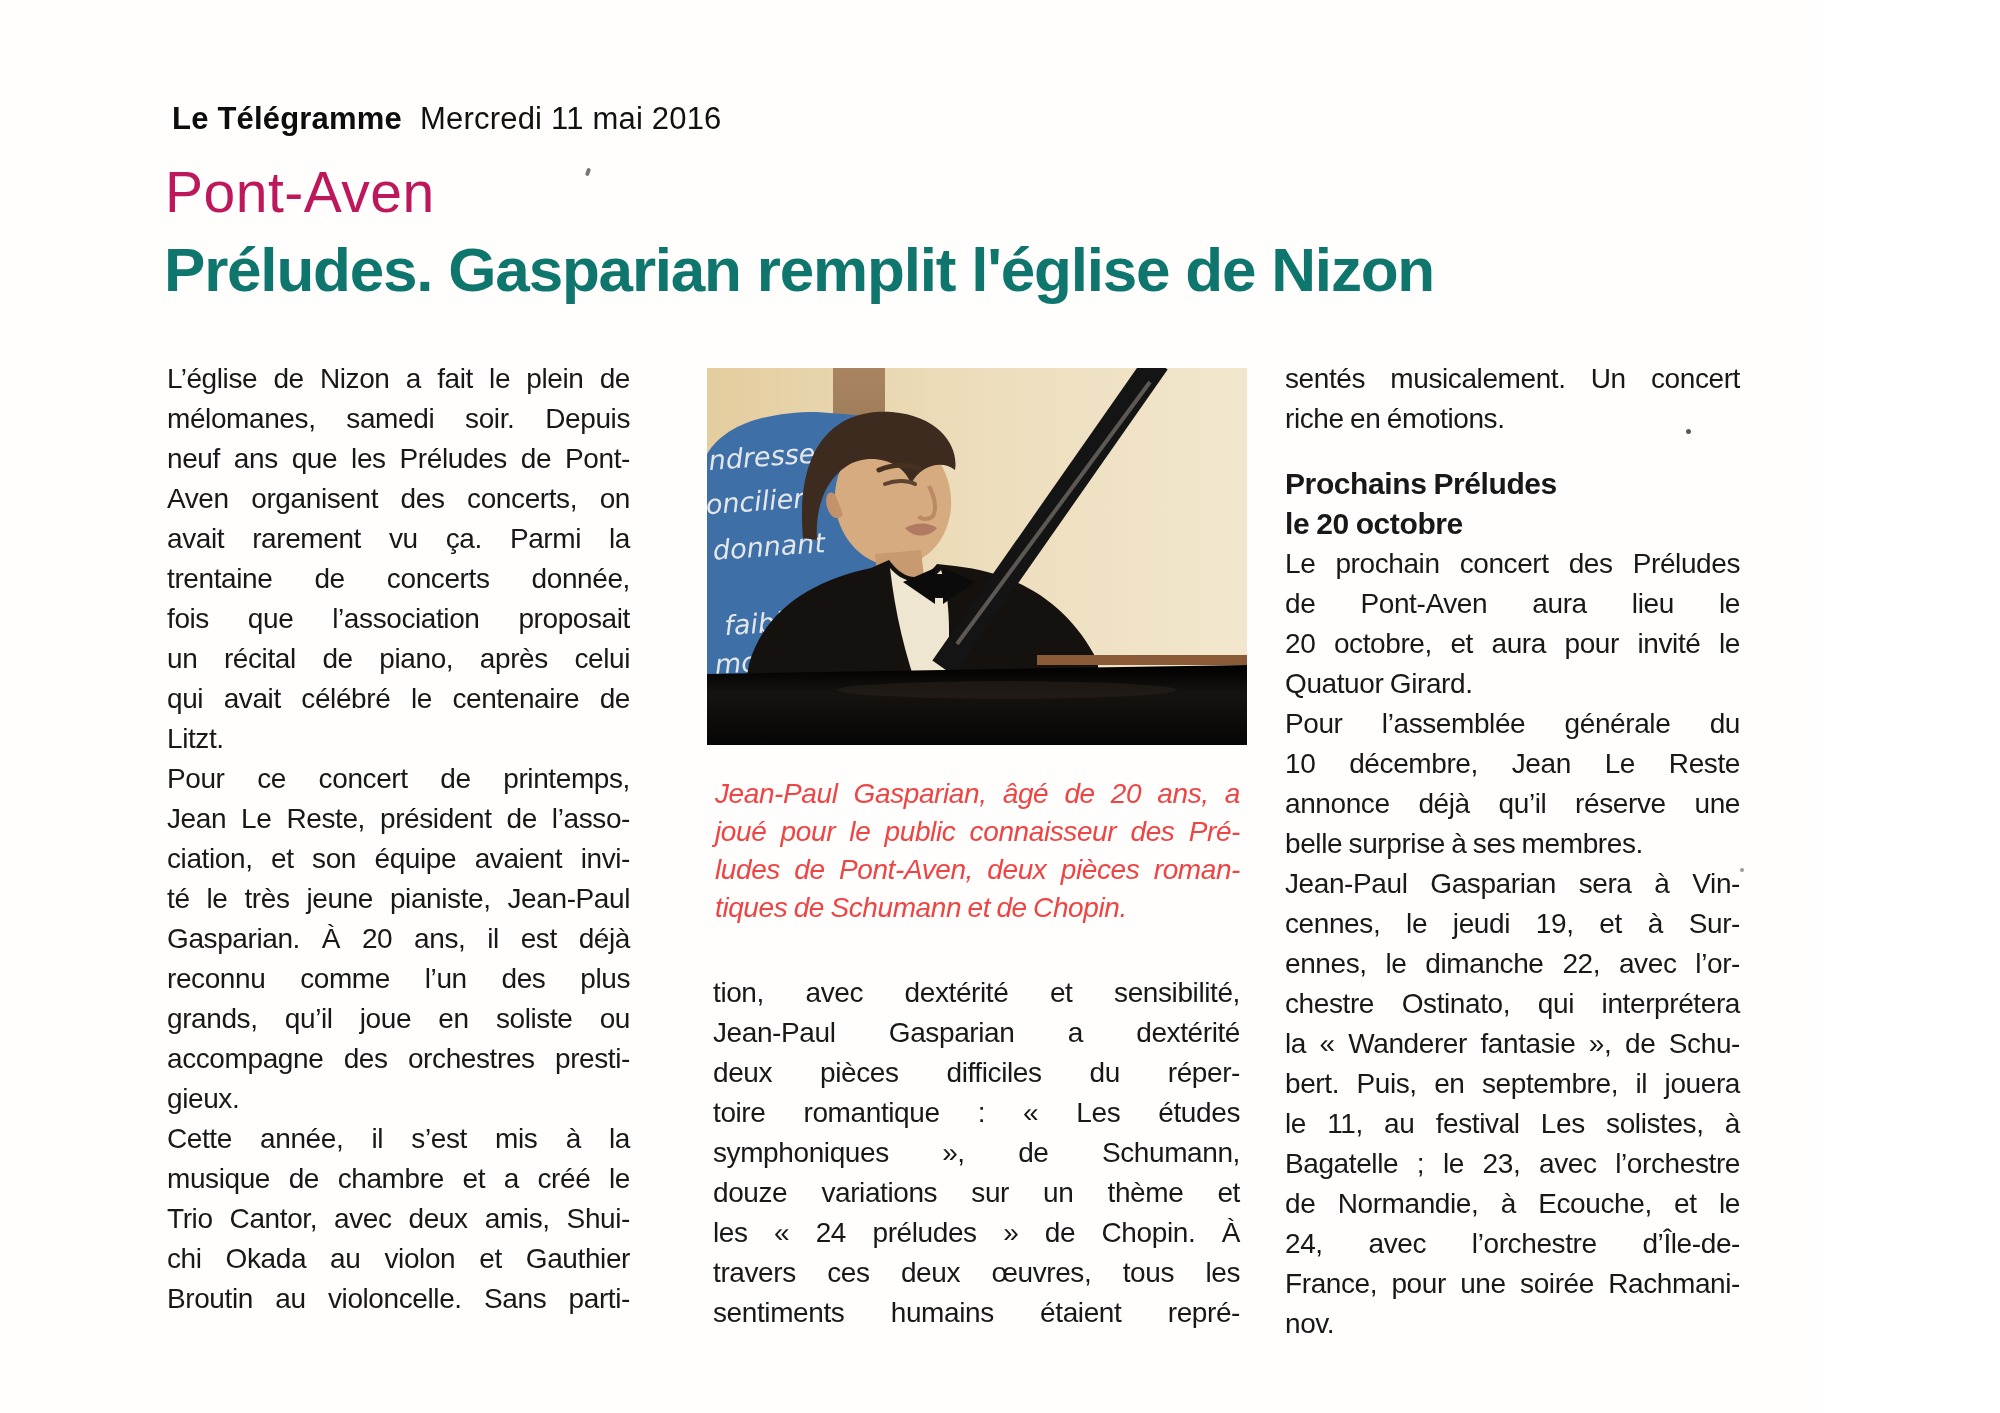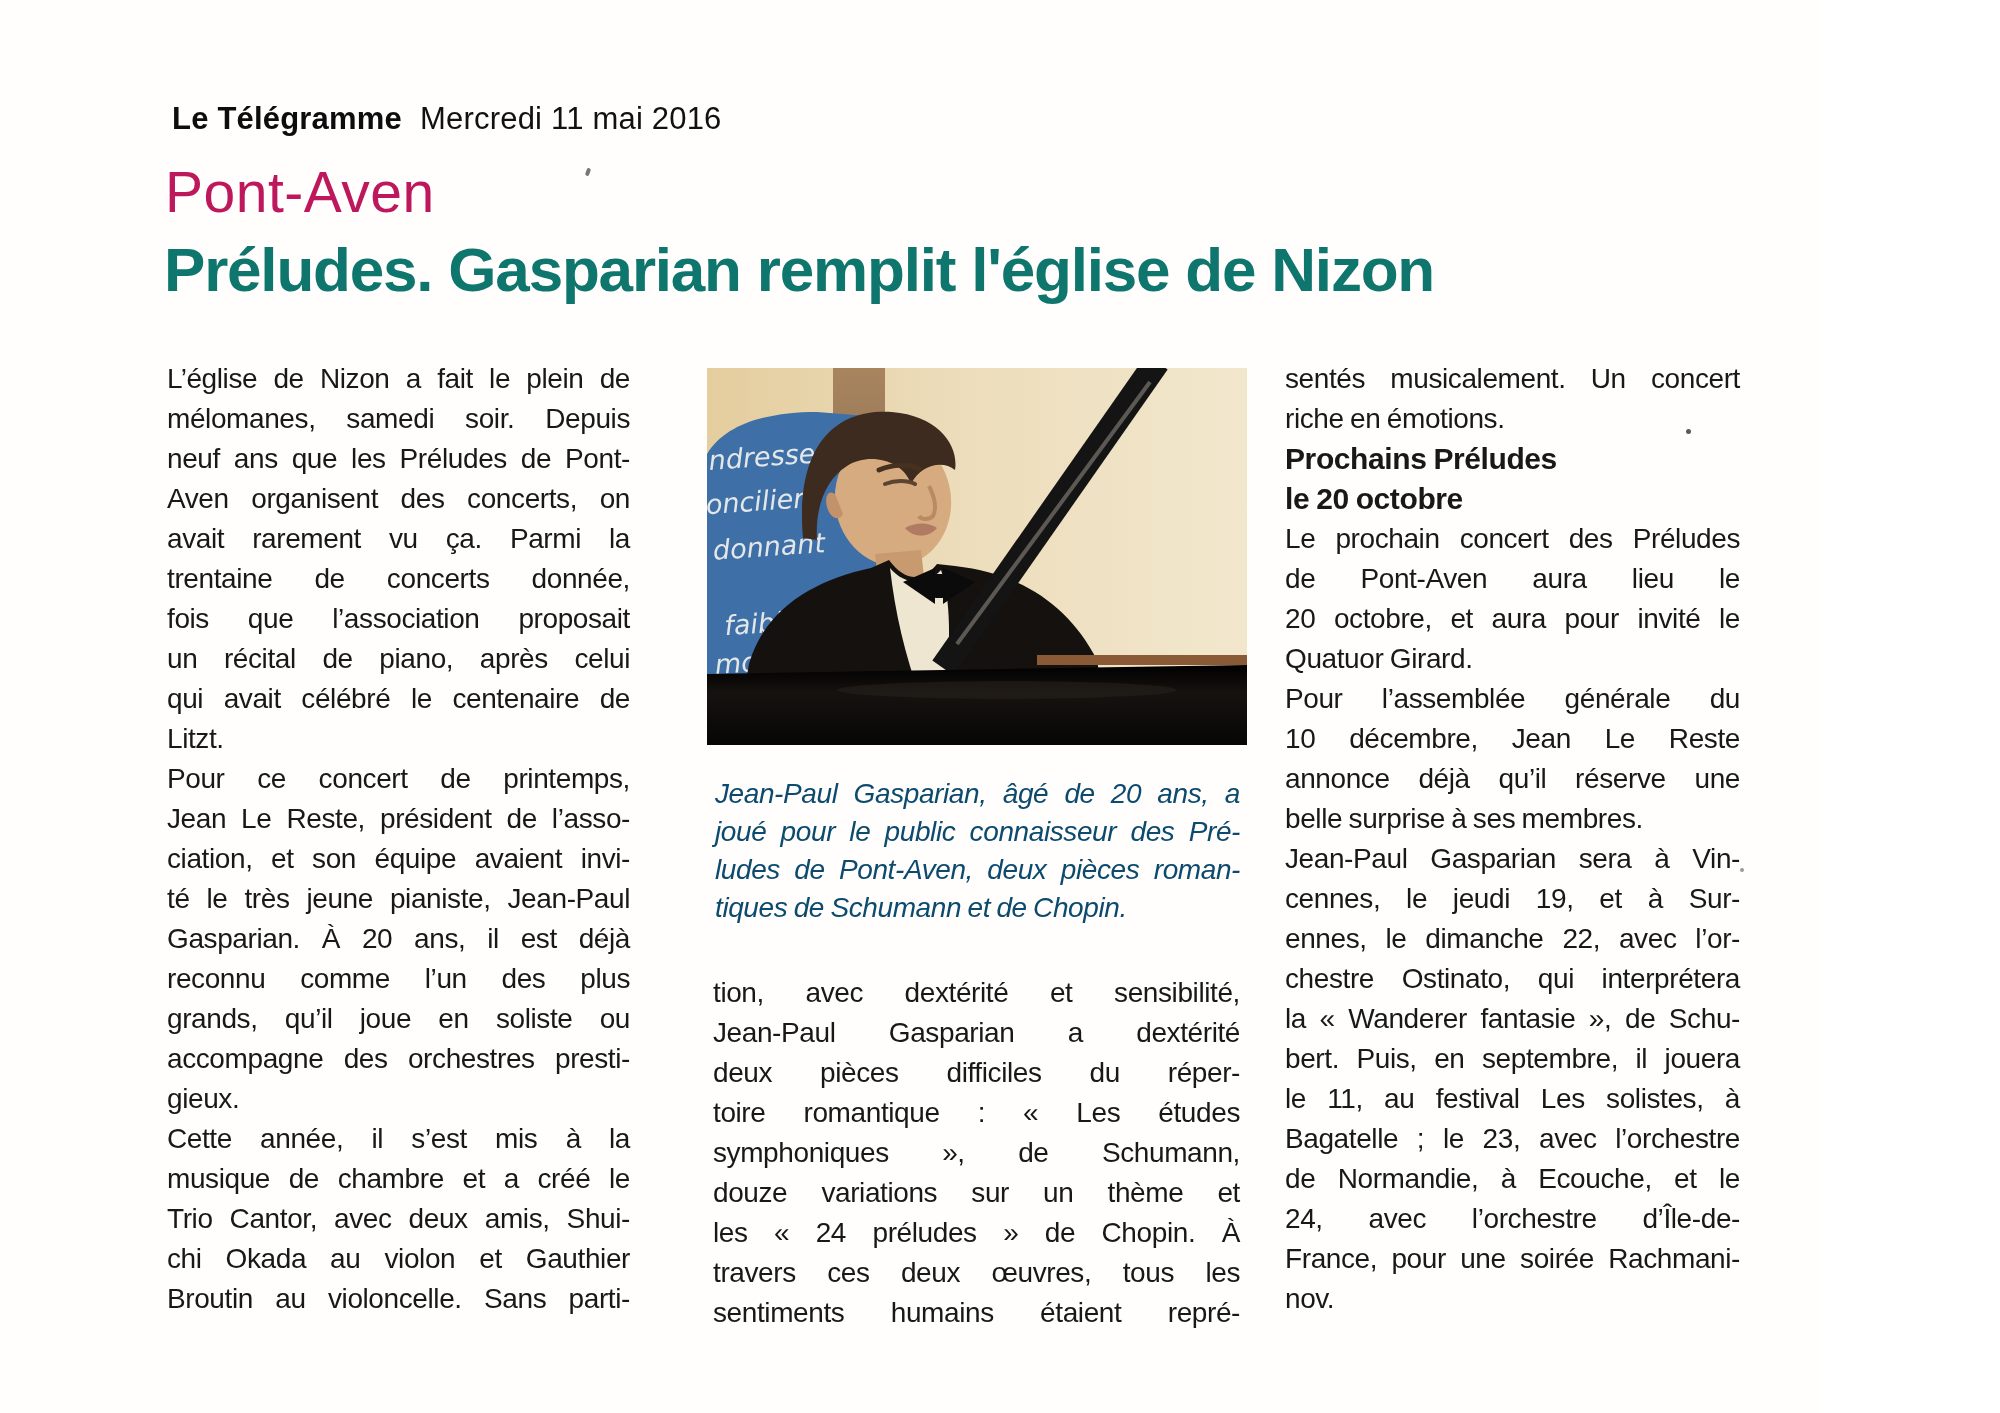--- a/index.html
+++ b/index.html
@@ -11,25 +11,25 @@
   #masthead .brand{font-weight:bold;color:#0d0d0d;}
   #masthead .date{font-weight:normal;margin-left:18px;color:#111;}
   
   #kicker{left:165px;top:165px;font-size:57px;line-height:54px;font-weight:400;color:#be185d;letter-spacing:.5px;}
   #headline{left:164px;top:234px;font-size:62px;line-height:72px;font-weight:bold;color:#0f766e;letter-spacing:-1.2px;white-space:nowrap;}
   
   .col{font-size:28px;line-height:40px;letter-spacing:-0.4px;word-spacing:-1px;color:#181818;}
   .ln{text-align:justify;text-align-last:justify;-moz-text-align-last:justify;height:40px;overflow:visible;}
   .ln.l{text-align:left;text-align-last:left;}
   .ln.b{font-weight:bold;font-size:30px;text-align:left;text-align-last:left;}
-  .ln.gap{text-align:right;}
+  .ln.gap{margin-top:25px;text-align:right;}
   #col1{left:167px;top:359px;width:463px;}
   #col3{left:1285px;top:359px;width:455px;}
   #col2-body{left:713px;top:973px;width:527px;}
-  #caption{left:715px;top:775px;width:525px;font-size:28px;line-height:38px;font-style:italic;color:#0c4a6e;}
+  #caption{left:715px;top:775px;width:525px;font-size:28px;line-height:38px;font-style:italic;color:#ef4444;}
   #caption .ln{height:38px;}
   
   #photo{left:707px;top:368px;width:540px;height:377px;}
   #photo svg{display:block;}
   .speck{position:absolute;border-radius:50%;}
 </style>
 </head>
 <body>
 
 <div id="page">

